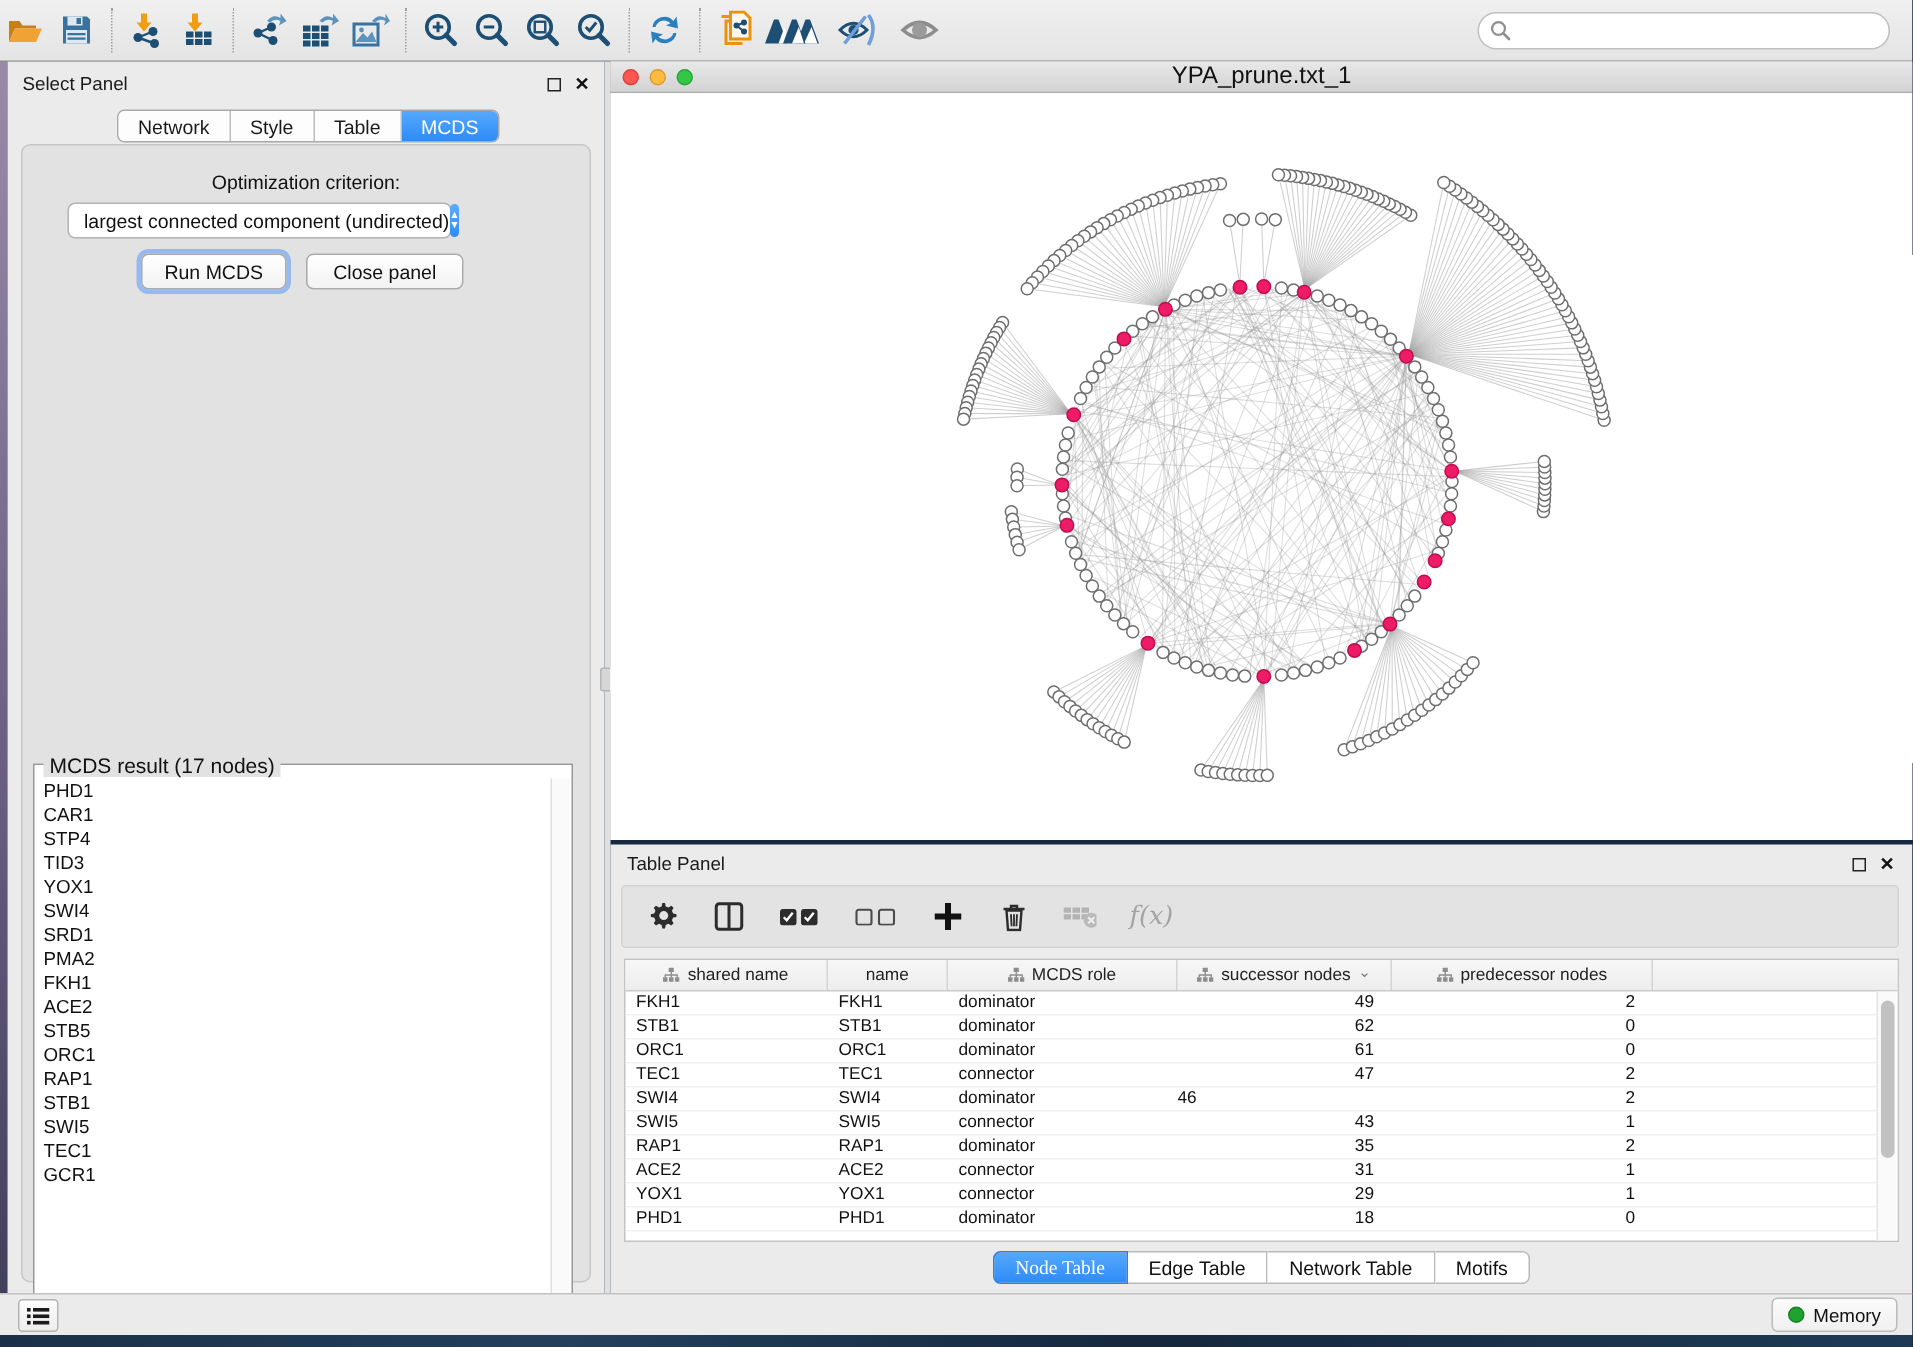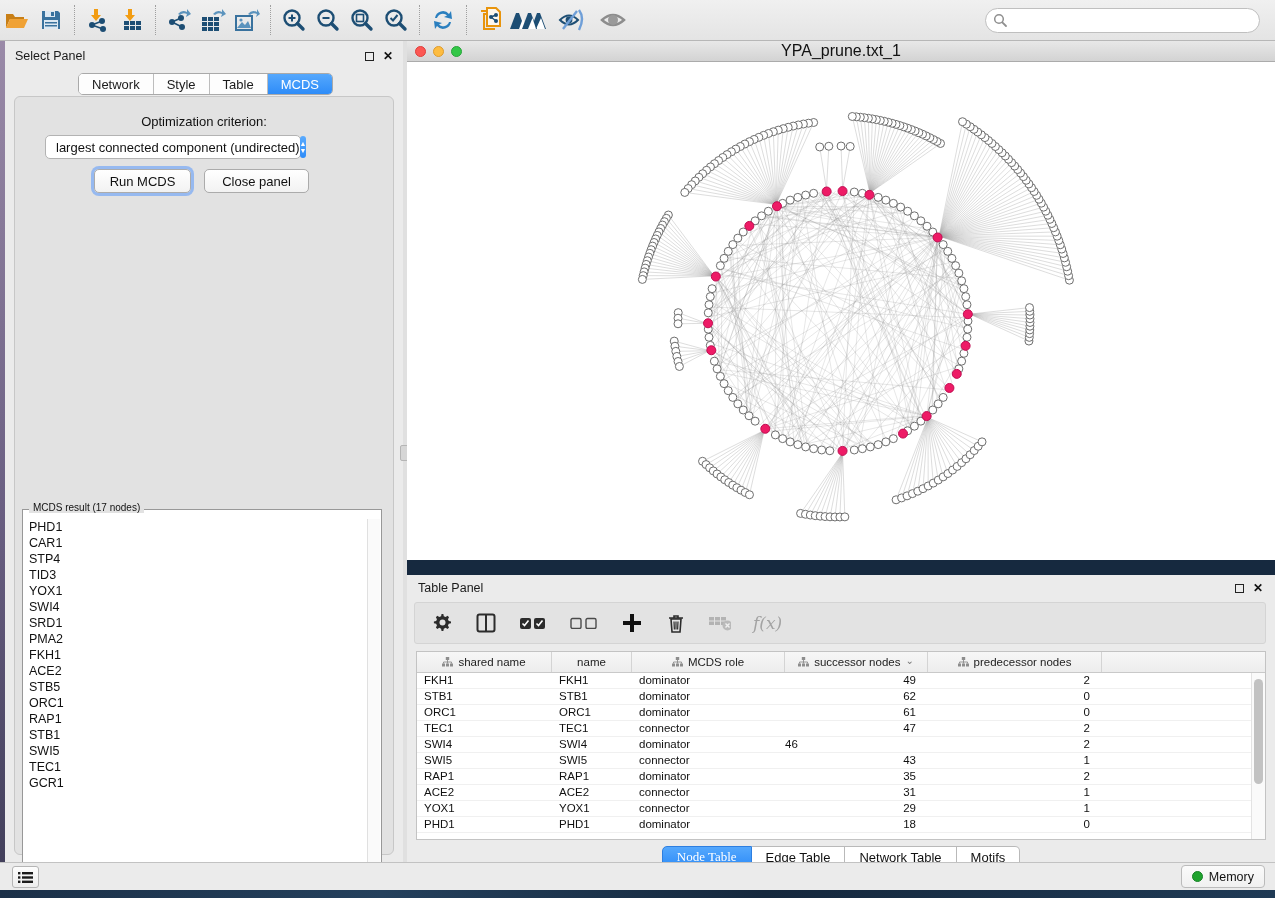--- a/index.html
+++ b/index.html
@@ -46,21 +46,21 @@
     background:linear-gradient(#5babfe,#2e8cf8); display:flex; flex-direction:column;
     align-items:center; justify-content:center; gap:1px; }
   .dd-stepper span { color:#fff; font-size:7px; line-height:6px; }
   .btn { position:absolute; height:24px; background:linear-gradient(#ffffff,#f2f2f2);
     border:1px solid #ababab; border-radius:5px; font-size:13px; color:#111;
     display:flex; align-items:center; justify-content:center; }
   .btn.focus { box-shadow:0 0 0 3px rgba(88,151,251,.55); }
   .groupbox { position:absolute; left:7px; right:11px; top:412px; height:371px;
     border:1px solid #989898; background:#fff; }
   .groupbox-legend { position:absolute; top:-8px; left:6px; background:#e2e2e2;
-    padding:0 4px; font-size:10px; color:#111; }
+    padding:0 4px; font-size:14px; color:#111; }
   .mcds-list { position:absolute; left:1px; right:15px; top:9px; bottom:1px; overflow:hidden; }
   .mcds-item { font-size:12.5px; color:#111; line-height:16px; padding-left:5px; }
   .list-scroll { position:absolute; right:1px; top:9px; bottom:1px; width:13px;
     background:#fafafa; border-left:1px solid #e0e0e0; }
 
   
   .splitter { position:absolute; left:403px; top:41px; width:4px; height:821px; background:#e0e0e0; }
   .splitter-handle { position:absolute; left:-3px; top:404px; width:9px; height:16px;
     background:#d6d6d6; border:1px solid #b5b5b5; border-radius:2px; }
 
@@ -71,21 +71,21 @@
     display:flex; align-items:center; }
   .traffic { display:flex; gap:7px; margin-left:8px; }
   .light { width:11px; height:11px; border-radius:50%; }
   .light.red { background:#fc5753; border:1px solid #df3e3a; }
   .light.yellow { background:#fdbc40; border:1px solid #de9b2d; }
   .light.green { background:#33c748; border:1px solid #27a53a; }
   .net-title { position:absolute; left:0; right:0; text-align:center; font-size:16px; color:#111; }
   .net-canvas { position:absolute; left:0; top:21px; width:868px; height:498px; background:#fff; }
 
   
-  .table-panel { position:absolute; left:407px; top:575px; width:868px; height:299px; background:#ebebeb; }
+  .table-panel { position:absolute; left:407px; top:563px; width:868px; height:299px; background:#ebebeb; }
   .tp-header { position:absolute; left:11px; right:12px; top:6px; display:flex; justify-content:space-between; align-items:center; }
   .tp-toolbar { position:absolute; left:7px; right:9px; top:27px; height:42px;
     background:#e3e3e3; border:1px solid #d4d4d4; border-radius:3px;
     display:flex; align-items:center; gap:22px; padding-left:16px; }
   .tp-tool { display:flex; align-items:center; justify-content:center; width:22px; height:24px; }
   .fx { font-family:"DejaVu Serif", serif; font-style:italic; font-size:17px; color:#a3a3a3; }
   .tbl { position:absolute; left:9px; right:9px; top:76px; bottom:34px;
     background:#fff; border:1px solid #c3c3c3; }
   .tbl-header { display:flex; height:21px; background:linear-gradient(#f7f7f7,#ededed);
     border-bottom:1px solid #c9c9c9; }

